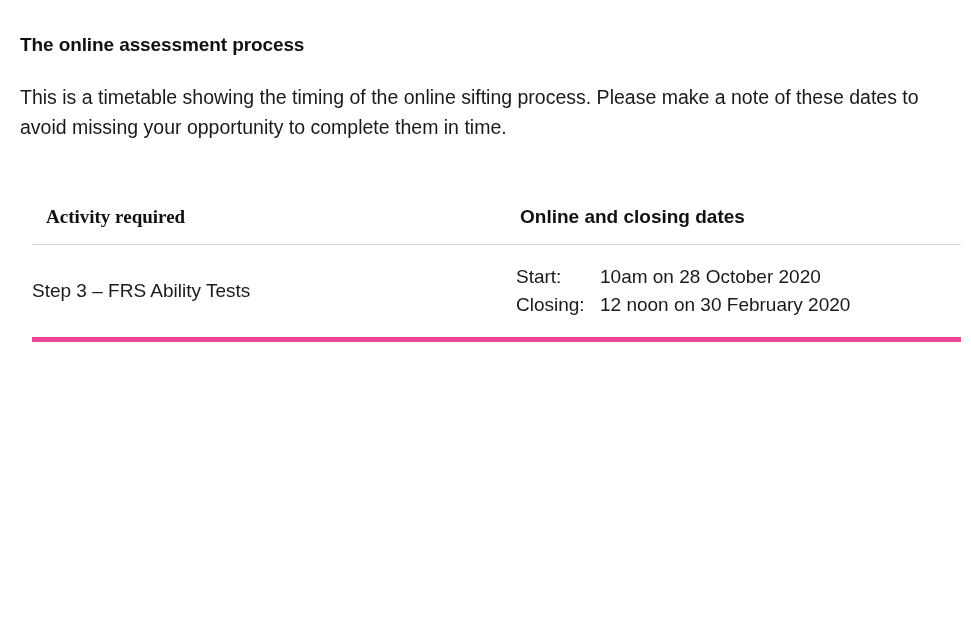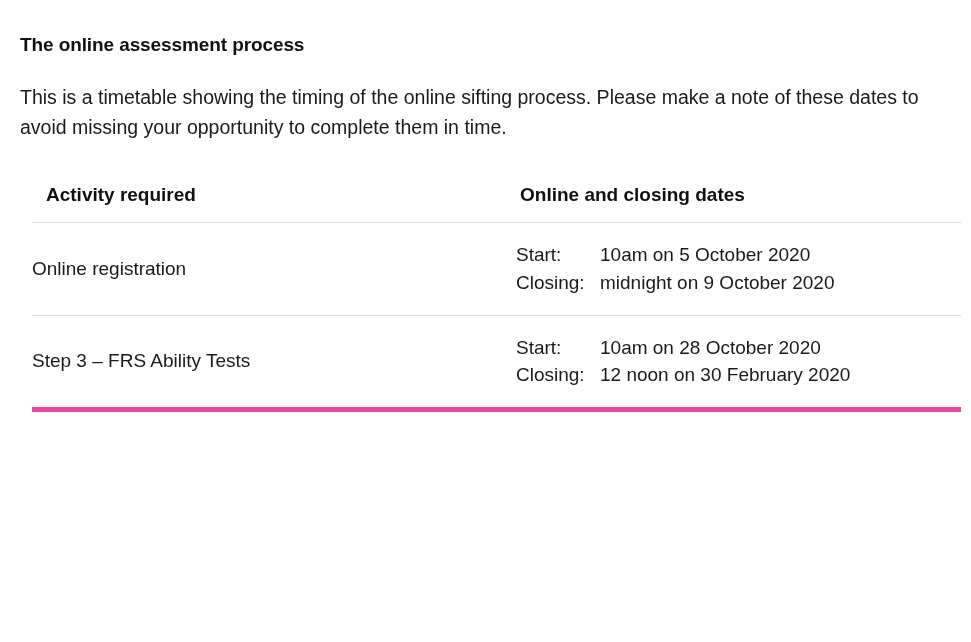--- a/index.html
+++ b/index.html
@@ -22,38 +22,38 @@
     font-size: 19px;
     font-weight: bold;
     color: #111111;
     margin: 0 0 26px 0;
     letter-spacing: -0.1px;
   }
   .intro {
     font-size: 19.5px;
     line-height: 1.55;
     color: #1a1a1a;
-    margin: 0 0 42px 0;
+    margin: 0 0 64px 0;
     max-width: 905px;
     font-weight: 400;
   }
   table.timetable {
     width: 929px;
     border-collapse: collapse;
     margin-left: 12px;
   }
   table.timetable th {
     text-align: left;
     font-size: 19px;
     font-weight: bold;
     color: #111111;
     padding: 0 0 16px 0;
     vertical-align: bottom;
   }
-  table.timetable th.col-activity { width: 470px; padding-left: 14px; }
+  table.timetable th.col-activity { width: 470px; padding-left: 14px; font-family: Liberation Serif, serif; }
   table.timetable th.col-dates { padding-left: 4px; }
   table.timetable tbody tr {
     border-top: 1px solid #d8d8d8;
   }
   table.timetable tbody tr:last-child {
     border-bottom: 5px solid #ec4899;
   }
   table.timetable td {
     font-size: 19px;
     color: #1a1a1a;
@@ -85,33 +85,20 @@
 
   <table class="timetable">
     <thead>
       <tr>
         <th class="col-activity">Activity required</th>
         <th class="col-dates">Online and closing dates</th>
       </tr>
     </thead>
     <tbody>
 
-      <tr>
-        <td class="activity">Online registration</td>
-        <td class="dates">
-          <div class="date-row">
-            <span class="date-label">Start:</span>
-            <span class="date-value">10am on 5 October 2020</span>
-          </div>
-          <div class="date-row">
-            <span class="date-label">Closing:</span>
-            <span class="date-value">midnight on 9 October 2020</span>
-          </div>
-        </td>
-      </tr>
 
 
 
       <tr>
         <td class="activity">Step 3 – FRS Ability Tests</td>
         <td class="dates">
           <div class="date-row">
             <span class="date-label">Start:</span>
             <span class="date-value">10am on 28 October 2020</span>
           </div>

